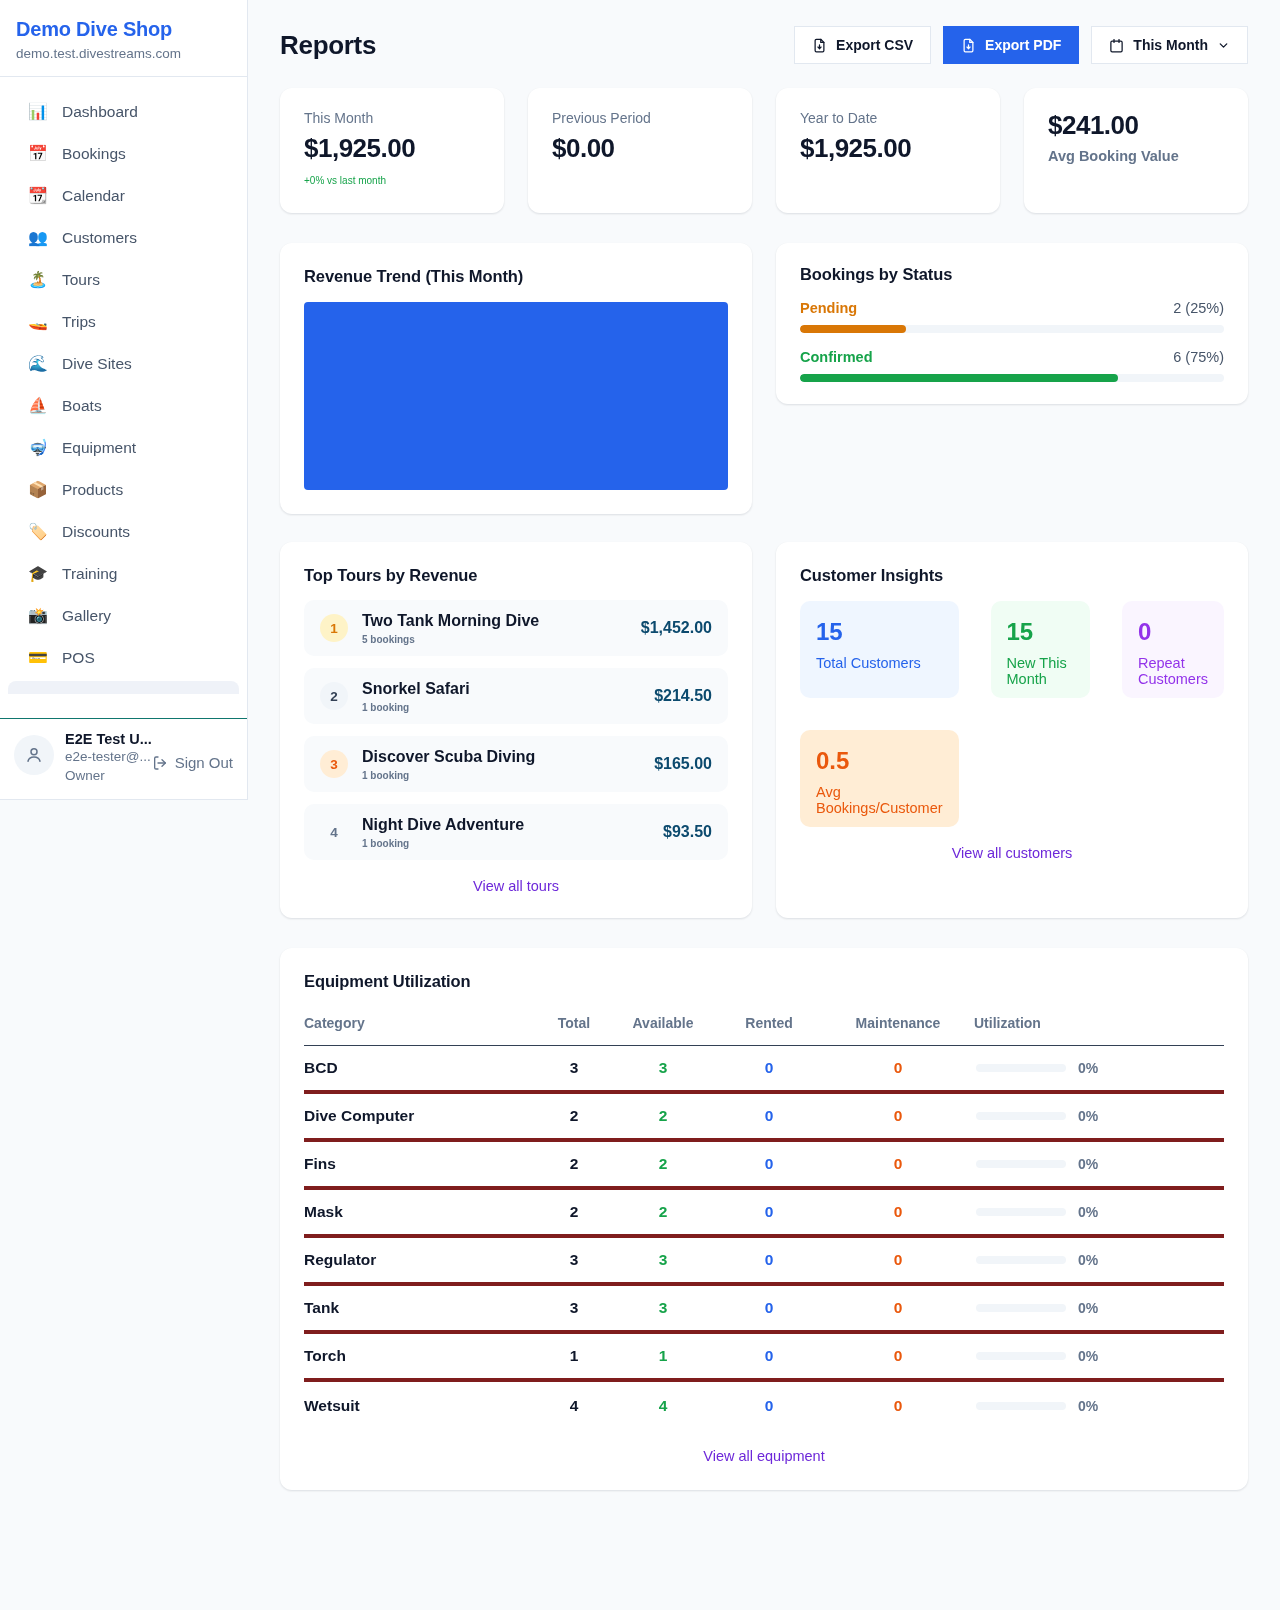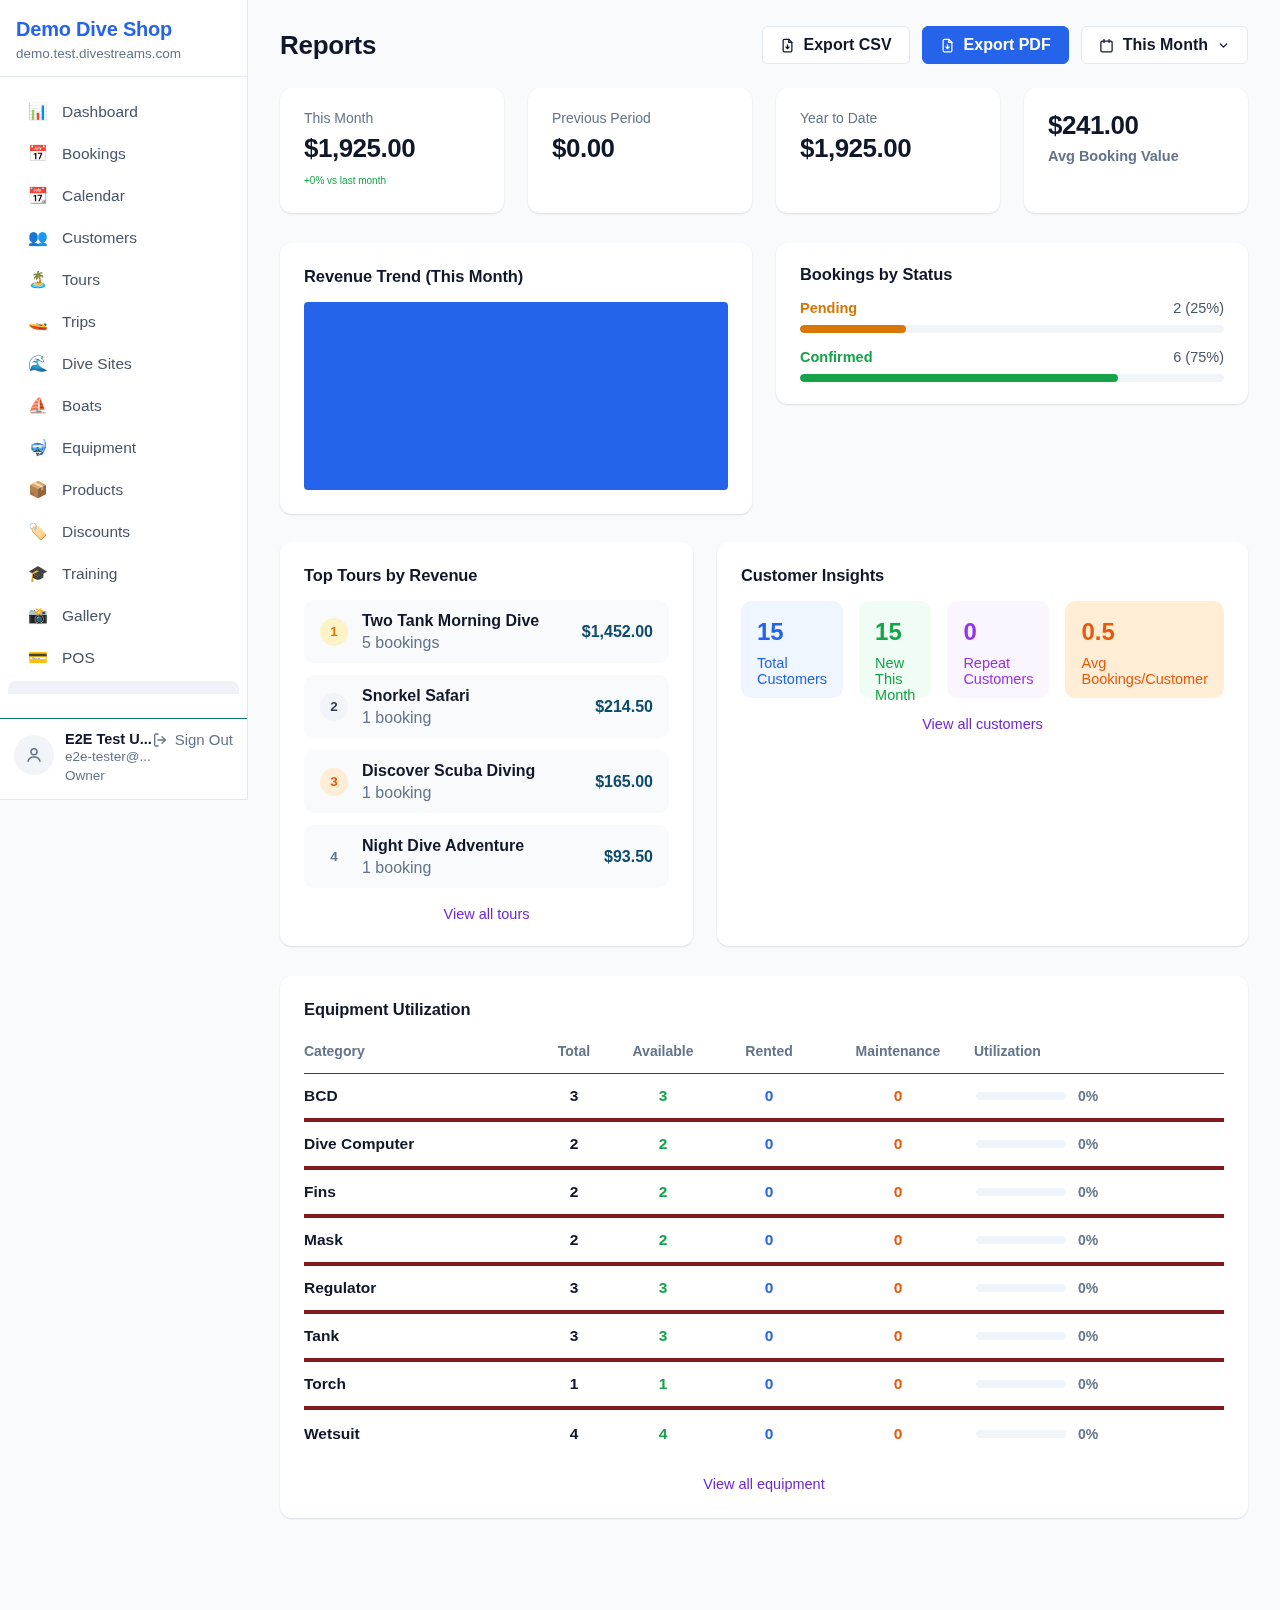--- a/index.html
+++ b/index.html
@@ -29,30 +29,30 @@
     border-top:1px solid #0f766e; padding:12px 14px 14px;
     display:flex; align-items:flex-start; gap:11px;
   }
   .avatar {
     width:40px; height:40px; border-radius:50%; background:#f1f5f9;
     display:flex; align-items:center; justify-content:center; color:#64748b; flex:0 0 auto; margin-top:4px;
   }
   .user-meta { flex:1; min-width:0; }
   .user-name { font-size:14.5px; font-weight:bold; white-space:nowrap; }
   .user-email, .user-role { font-size:13.5px; color:#64748b; line-height:19px; white-space:nowrap; }
-  .signout { display:flex; align-items:center; gap:7px; color:#64748b; font-size:15px; cursor:pointer; white-space:nowrap; }
+  .signout { display:flex; align-items:center; gap:7px; color:#64748b; font-size:15px; margin-top:23px; cursor:pointer; white-space:nowrap; }
   
   .main { margin-left:248px; padding:26px 32px 0; }
   .page-header { display:flex; align-items:center; justify-content:space-between; }
   .page-title { font-size:26px; font-weight:bold; letter-spacing:-0.3px; }
   .header-actions { display:flex; gap:12px; }
   .btn {
     display:flex; align-items:center; gap:9px; height:38px; padding:2px 17px;
-    border-radius:6px; background:#fff; border:1px solid #e2e8f0;
-    font-size:16px; font-weight:bold; color:#0f172a; cursor:pointer;
+    border-radius:0; background:#fff; border:1px solid #e2e8f0;
+    font-size:14px; font-weight:bold; color:#0f172a; cursor:pointer;
     font-family:"Liberation Sans", sans-serif;
   }
   .btn.primary { background:#2563eb; border-color:#2563eb; color:#fff; }
   
   .card {
     background:#fff; border-radius:12px;
     box-shadow:0 1px 2px rgba(15,23,42,.07), 0 1px 3px rgba(15,23,42,.05);
   }
   .stats-grid { display:grid; grid-template-columns:repeat(4,1fr); gap:24px; margin-top:24px; }
   .stat-card { padding:22px 24px; height:125px; }
@@ -85,25 +85,25 @@
     width:28px; height:28px; border-radius:50%; flex:0 0 auto;
     display:flex; align-items:center; justify-content:center;
     font-size:13.5px; font-weight:bold;
   }
   .rank.r1 { background:#fef3c7; color:#d97706; }
   .rank.r2 { background:#f1f5f9; color:#334155; }
   .rank.r3 { background:#ffedd5; color:#ea580c; }
   .rank.r4 { background:transparent; color:#64748b; }
   .tour-info { flex:1; min-width:0; }
   .tour-name { font-size:16px; font-weight:bold; line-height:20px; }
-  .tour-bookings { font-size:16px; color:#64748b; margin-top:3px; }
+  .tour-bookings { font-size:10px; color:#64748b; margin-top:3px;font-weight:bold; }
   .tour-amount { font-size:16px; font-weight:bold; color:#0c4a6e; }
   .view-link { display:block; text-align:center; color:#6d28d9; font-size:14.5px; text-decoration:none; margin-top:18px; cursor:pointer; }
   
-  .insights-grid { display:grid; grid-template-columns:1fr 1fr 1fr 1fr; gap:16px; margin-top:16px; }
+  .insights-grid { display:grid; grid-template-columns:1fr 1fr 1fr; gap:32px; margin-top:16px; }
   .tile { border-radius:10px; padding:17px 16px; height:97px; }
   .tile-value { font-size:24px; font-weight:bold; }
   .tile-label { font-size:14.5px; margin-top:9px; }
   .tile.blue   { background:#eff6ff; } .tile.blue .tile-value,   .tile.blue .tile-label   { color:#2563eb; }
   .tile.green  { background:#f0fdf4; } .tile.green .tile-value,  .tile.green .tile-label  { color:#16a34a; }
   .tile.purple { background:#faf5ff; } .tile.purple .tile-value, .tile.purple .tile-label { color:#9333ea; }
   .tile.orange { background:#ffedd5; } .tile.orange .tile-value, .tile.orange .tile-label { color:#ea580c; }
   
   .equipment-panel { margin-top:30px; padding:24px 24px 26px; }
   .eq-table { margin-top:16px; }

